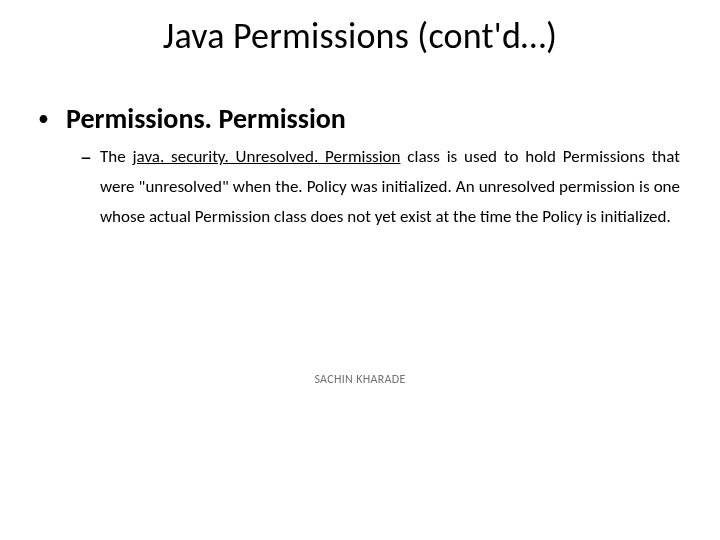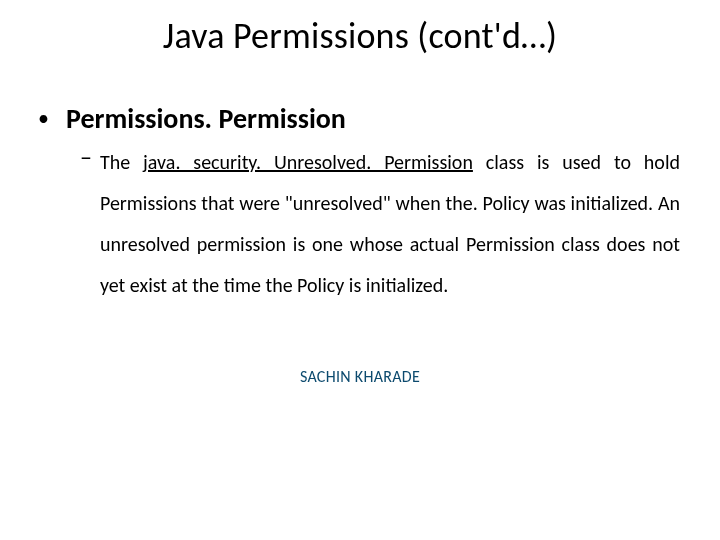--- a/index.html
+++ b/index.html
@@ -56,36 +56,36 @@
     align-items: flex-start;
     padding-left: 42px;
   }
   .sub-dash {
     font-size: 24px;
     line-height: 30px;
     padding-right: 8px;
     flex: 0 0 auto;
   }
   .sub-text {
-    font-size: 20px;
-    line-height: 41px;
+    font-size: 17px;
+    line-height: 30px;
     text-align: justify;
     text-justify: inter-word;
   }
   .sub-text .u {
     text-decoration: underline;
   }
   .footer {
     position: absolute;
     bottom: 20px;
     left: 0;
     right: 0;
     text-align: center;
-    font-size: 16px;
-    color: #0c4a6e;
+    font-size: 12px;
+    color: #737373;
     letter-spacing: 0.3px;
   }
 </style>
 </head>
 <body>
 
 <div class="slide">
 
   <div class="title">Java Permissions (cont'd…)</div>
 

